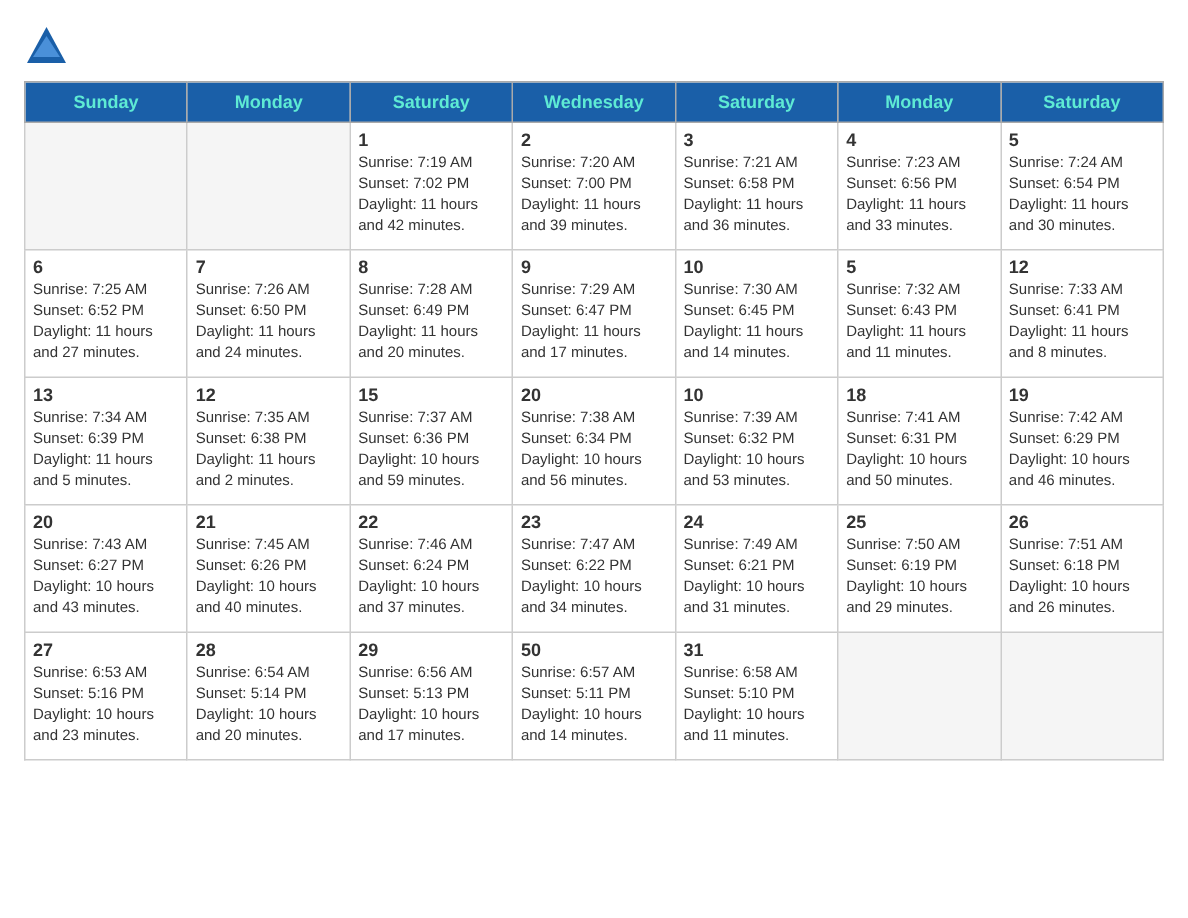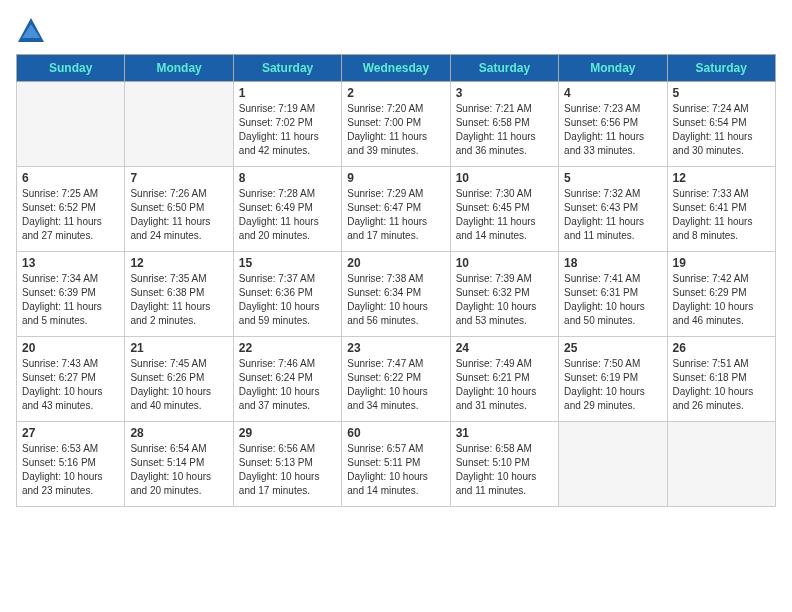--- a/index.html
+++ b/index.html
@@ -244,21 +244,21 @@
         </td>
         <td>
           <span class="day-number">28</span>
           <div class="day-info">Sunrise: 6:54 AM<br>Sunset: 5:14 PM<br>Daylight: 10 hours and 20 minutes.</div>
         </td>
         <td>
           <span class="day-number">29</span>
           <div class="day-info">Sunrise: 6:56 AM<br>Sunset: 5:13 PM<br>Daylight: 10 hours and 17 minutes.</div>
         </td>
         <td>
-          <span class="day-number">60</span>
+          <span class="day-number">50</span>
           <div class="day-info">Sunrise: 6:57 AM<br>Sunset: 5:11 PM<br>Daylight: 10 hours and 14 minutes.</div>
         </td>
         <td>
           <span class="day-number">31</span>
           <div class="day-info">Sunrise: 6:58 AM<br>Sunset: 5:10 PM<br>Daylight: 10 hours and 11 minutes.</div>
         </td>
         <td class="empty"></td>
         <td class="empty"></td>
       </tr>
     </tbody>

